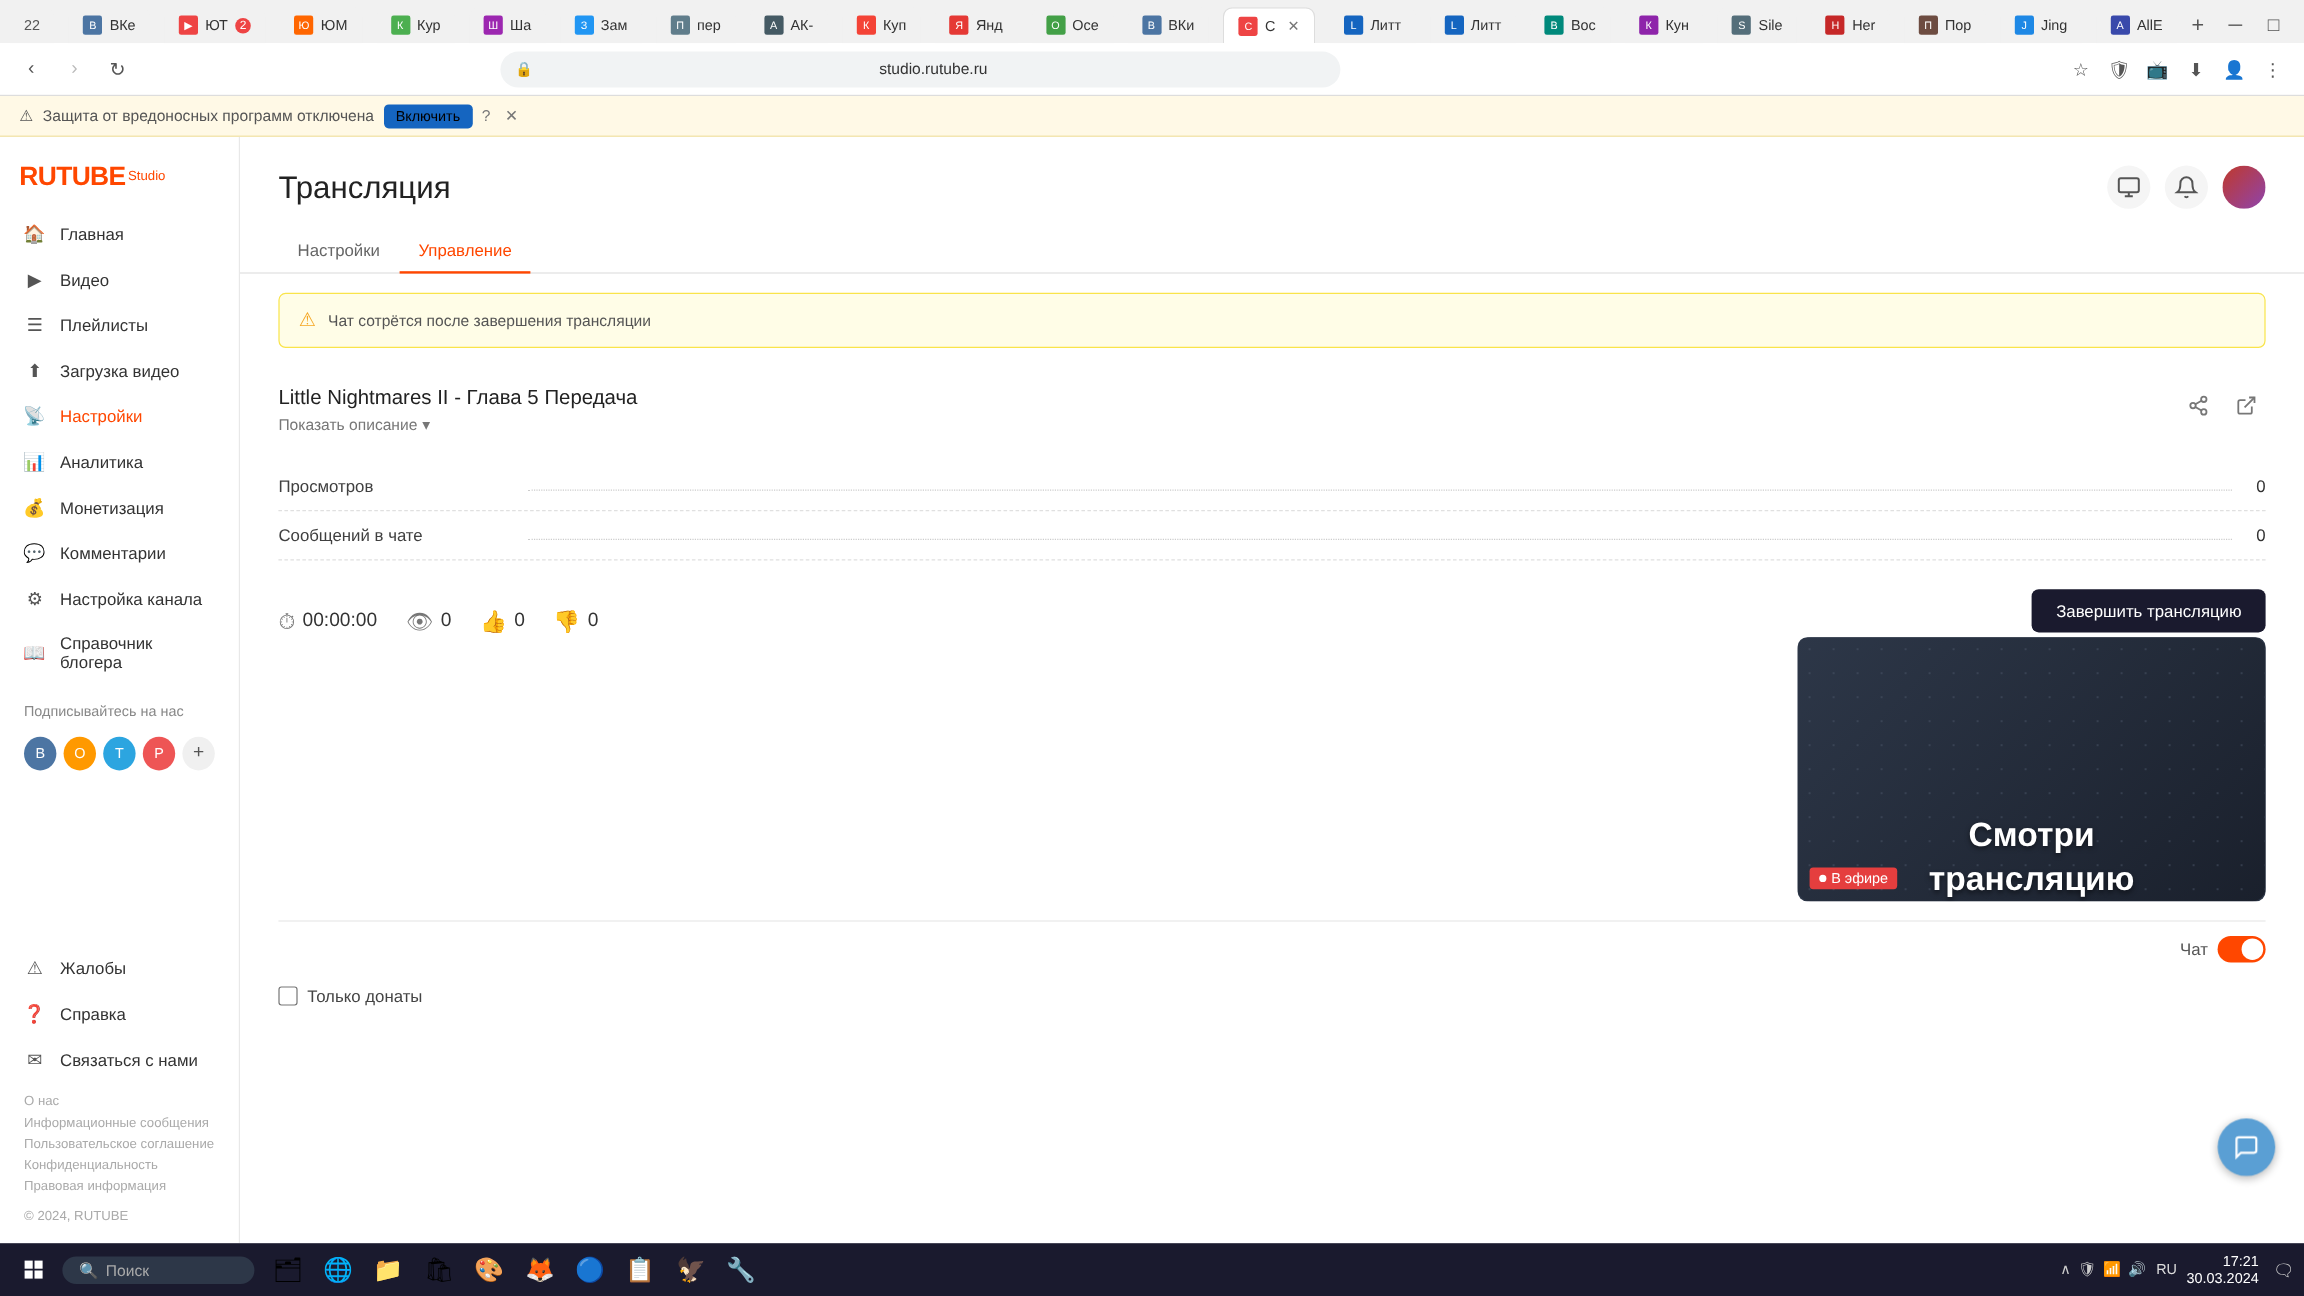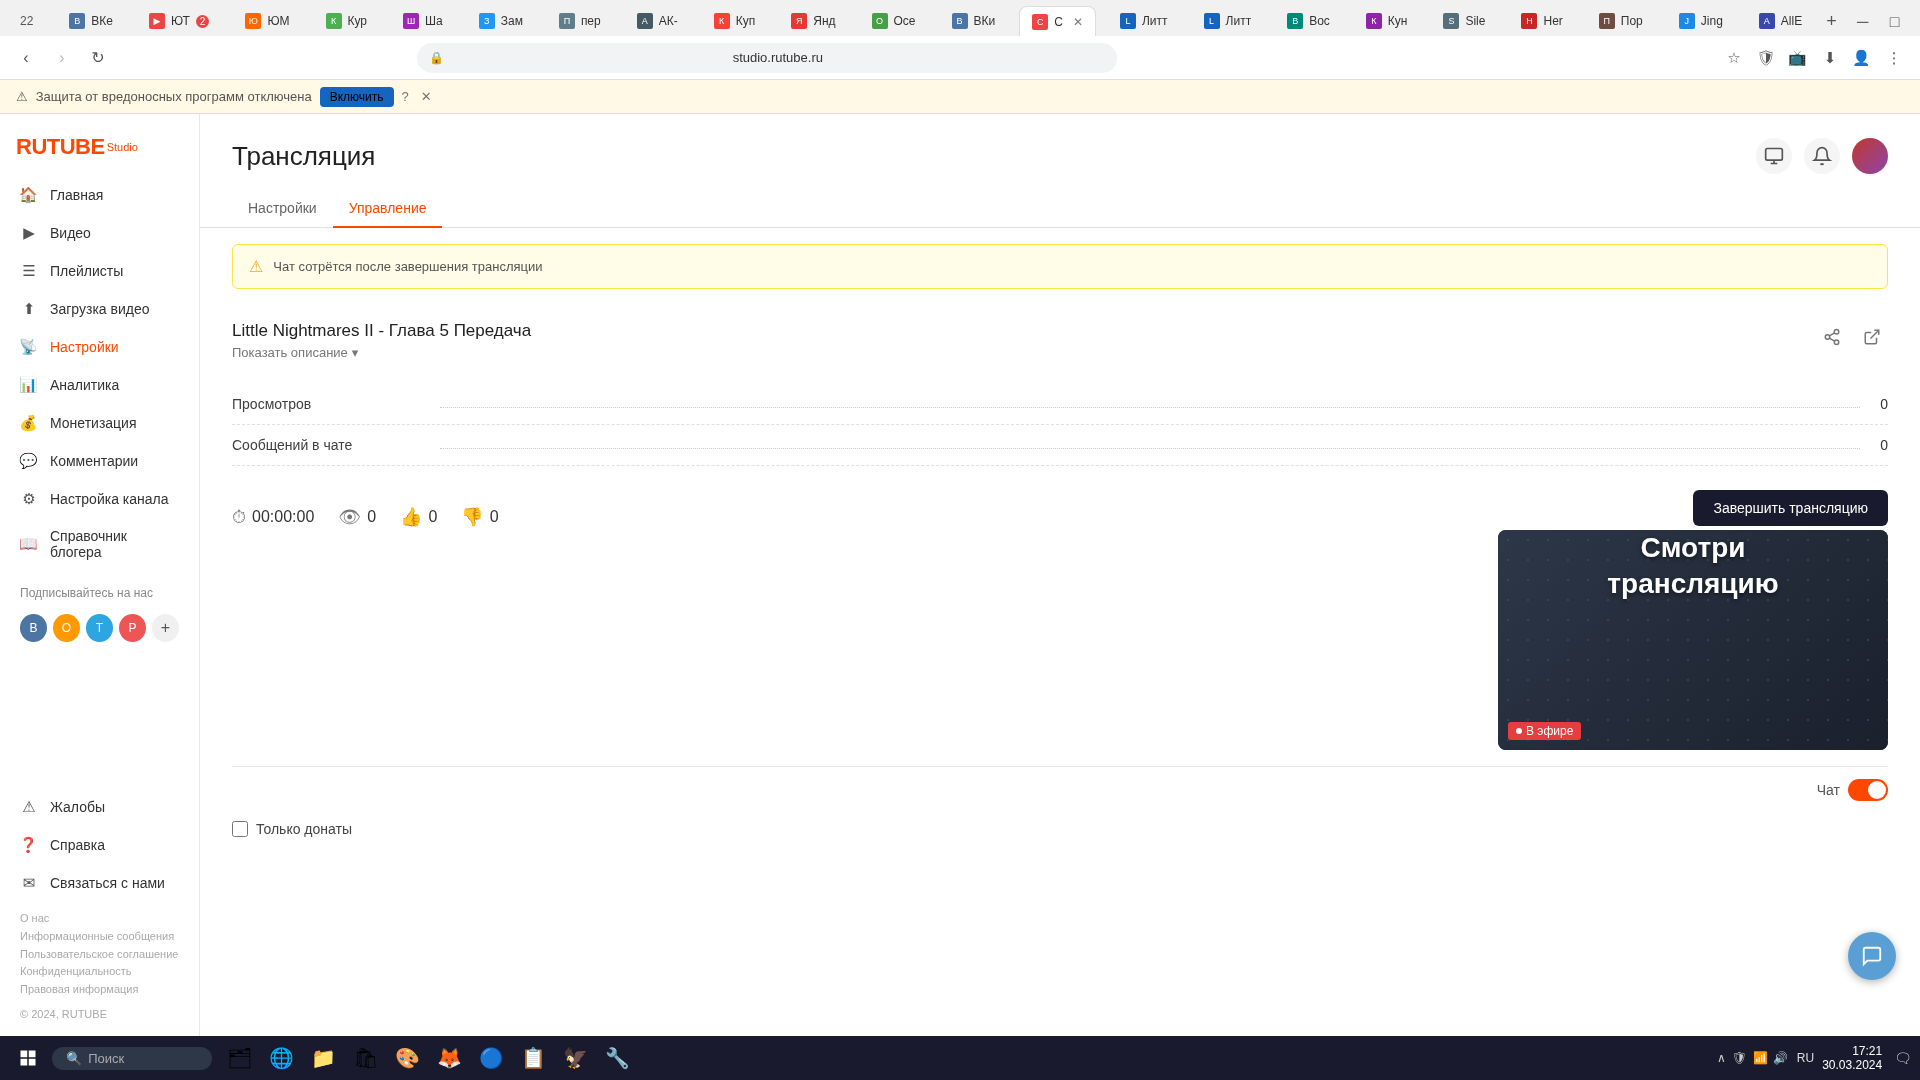--- a/index.html
+++ b/index.html
@@ -369,23 +369,24 @@
       overflow: hidden;
       position: relative;
       flex-shrink: 0;
     }
     .preview-bg {
       width: 100%;
       height: 100%;
       background: linear-gradient(135deg, #2d3748 0%, #1a202c 100%);
       display: flex;
       align-items: center;
-      justify-content: flex-start;
+      justify-content: flex-end;
       flex-direction: column;
       position: relative;
+      border-radius: 11px;
     }
     .preview-dots {
       position: absolute;
       width: 100%;
       height: 100%;
       background-image: radial-gradient(circle, #4a5568 1px, transparent 1px);
       background-size: 20px 20px;
       opacity: 0.5;
     }
     .preview-text {

